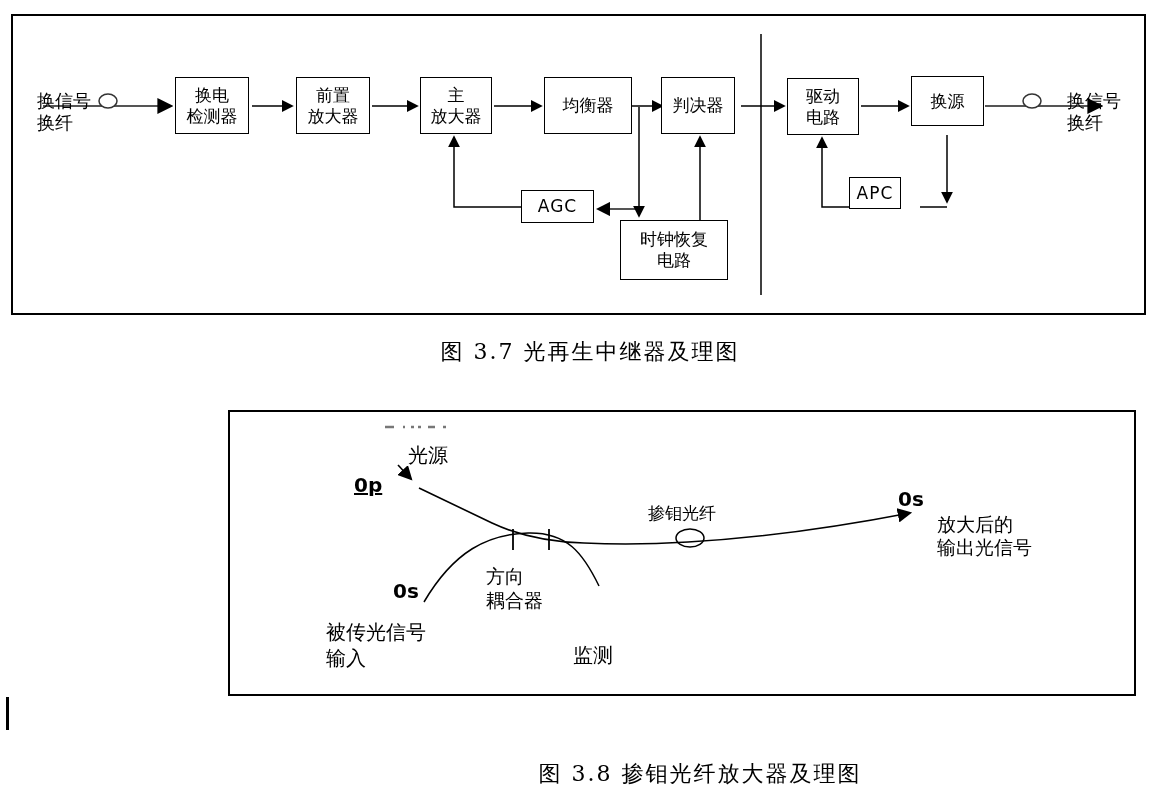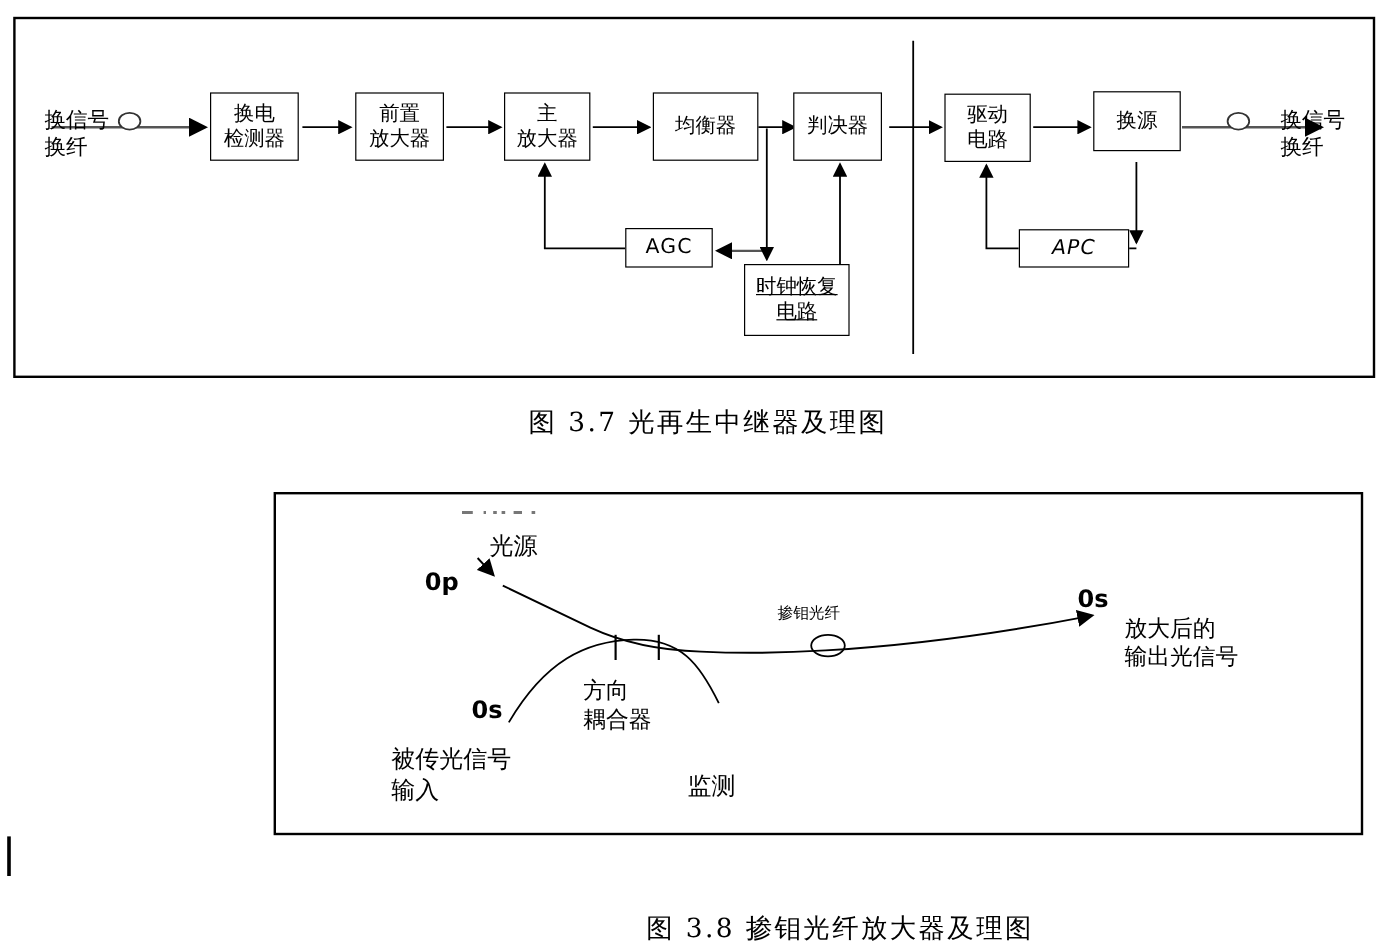--- a/index.html
+++ b/index.html
@@ -65,23 +65,23 @@
     <div class="blk" style="left:283px;top:61px;width:74px;height:57px;">前置
 放大器</div>
     <div class="blk" style="left:407px;top:61px;width:72px;height:57px;">主
 放大器</div>
     <div class="blk" style="left:531px;top:61px;width:88px;height:57px;">均衡器</div>
     <div class="blk" style="left:648px;top:61px;width:74px;height:57px;">判决器</div>
     <div class="blk" style="left:774px;top:62px;width:72px;height:57px;">驱动
 电路</div>
     <div class="blk" style="left:898px;top:60px;width:73px;height:50px;">换源</div>
     <div class="blk" style="left:508px;top:174px;width:73px;height:33px;letter-spacing:1px;">AGC</div>
-    <div class="blk" style="left:607px;top:204px;width:88px;height:60px;text-decoration:underline;">时钟恢复
+    <div class="blk" style="left:607px;top:204px;width:108px;height:60px;">时钟恢复
 电路</div>
-    <div class="blk" style="left:836px;top:175px;width:92px;height:32px;letter-spacing:1px;font-style:italic;">APC</div>
+    <div class="blk" style="left:836px;top:161px;width:52px;height:32px;letter-spacing:1px;">APC</div>
 
     <div class="lbl io-lbl" style="left:24px;top:74px;">换信号
 换纤</div>
     <div class="lbl io-lbl" style="left:1054px;top:74px;">换信号
 换纤</div>
   </div>
 
   <div class="caption" style="left:370px;top:337px;width:440px;">图 3.7 光再生中继器及理图</div>
 
   <div class="panel" style="left:228px;top:410px;width:908px;height:286px;">
@@ -101,28 +101,28 @@
 
       <ellipse cx="460" cy="126" rx="14" ry="9" fill="none" stroke="#000" stroke-width="1.5"></ellipse>
 
       <path d="M283,117 V138" stroke="#000" stroke-width="1.8" fill="none"></path>
       <path d="M319,117 V138" stroke="#000" stroke-width="1.8" fill="none"></path>
 
       <path d="M194,190 C224,139 258,122 298,121 C337,120 353,141 369,174" stroke="#000" stroke-width="1.5" fill="none"></path>
     </svg>
 
     <div class="lbl" style="left:137px;top:30px;font-size:20px;margin-left:41px;">光源</div>
-    <div class="lbl port" style="left:124px;top:61px;">0p</div>
+    <div class="lbl port" style="left:124px;top:61px;text-decoration:underline;">0p</div>
     <div class="lbl port" style="left:163px;top:167px;">0s</div>
     <div class="lbl" style="left:256px;top:152px;font-size:19px;line-height:24px;">方向
 耦合器</div>
     <div class="lbl" style="left:96px;top:207px;font-size:20px;line-height:26px;">被传光信号
 输入</div>
     <div class="lbl" style="left:343px;top:230px;font-size:20px;">监测</div>
-    <div class="lbl" style="left:418px;top:90px;font-size:13px;">掺钼光纤</div>
+    <div class="lbl" style="left:418px;top:90px;font-size:17px;">掺钼光纤</div>
     <div class="lbl port" style="left:668px;top:75px;">0s</div>
     <div class="lbl" style="left:707px;top:101px;font-size:19px;line-height:23px;">放大后的
 输出光信号</div>
   </div>
 
   <div class="caption" style="left:480px;top:759px;width:440px;">图 3.8 掺钼光纤放大器及理图</div>
 
   <div class="cursor-bar"></div>
 
 </div>

